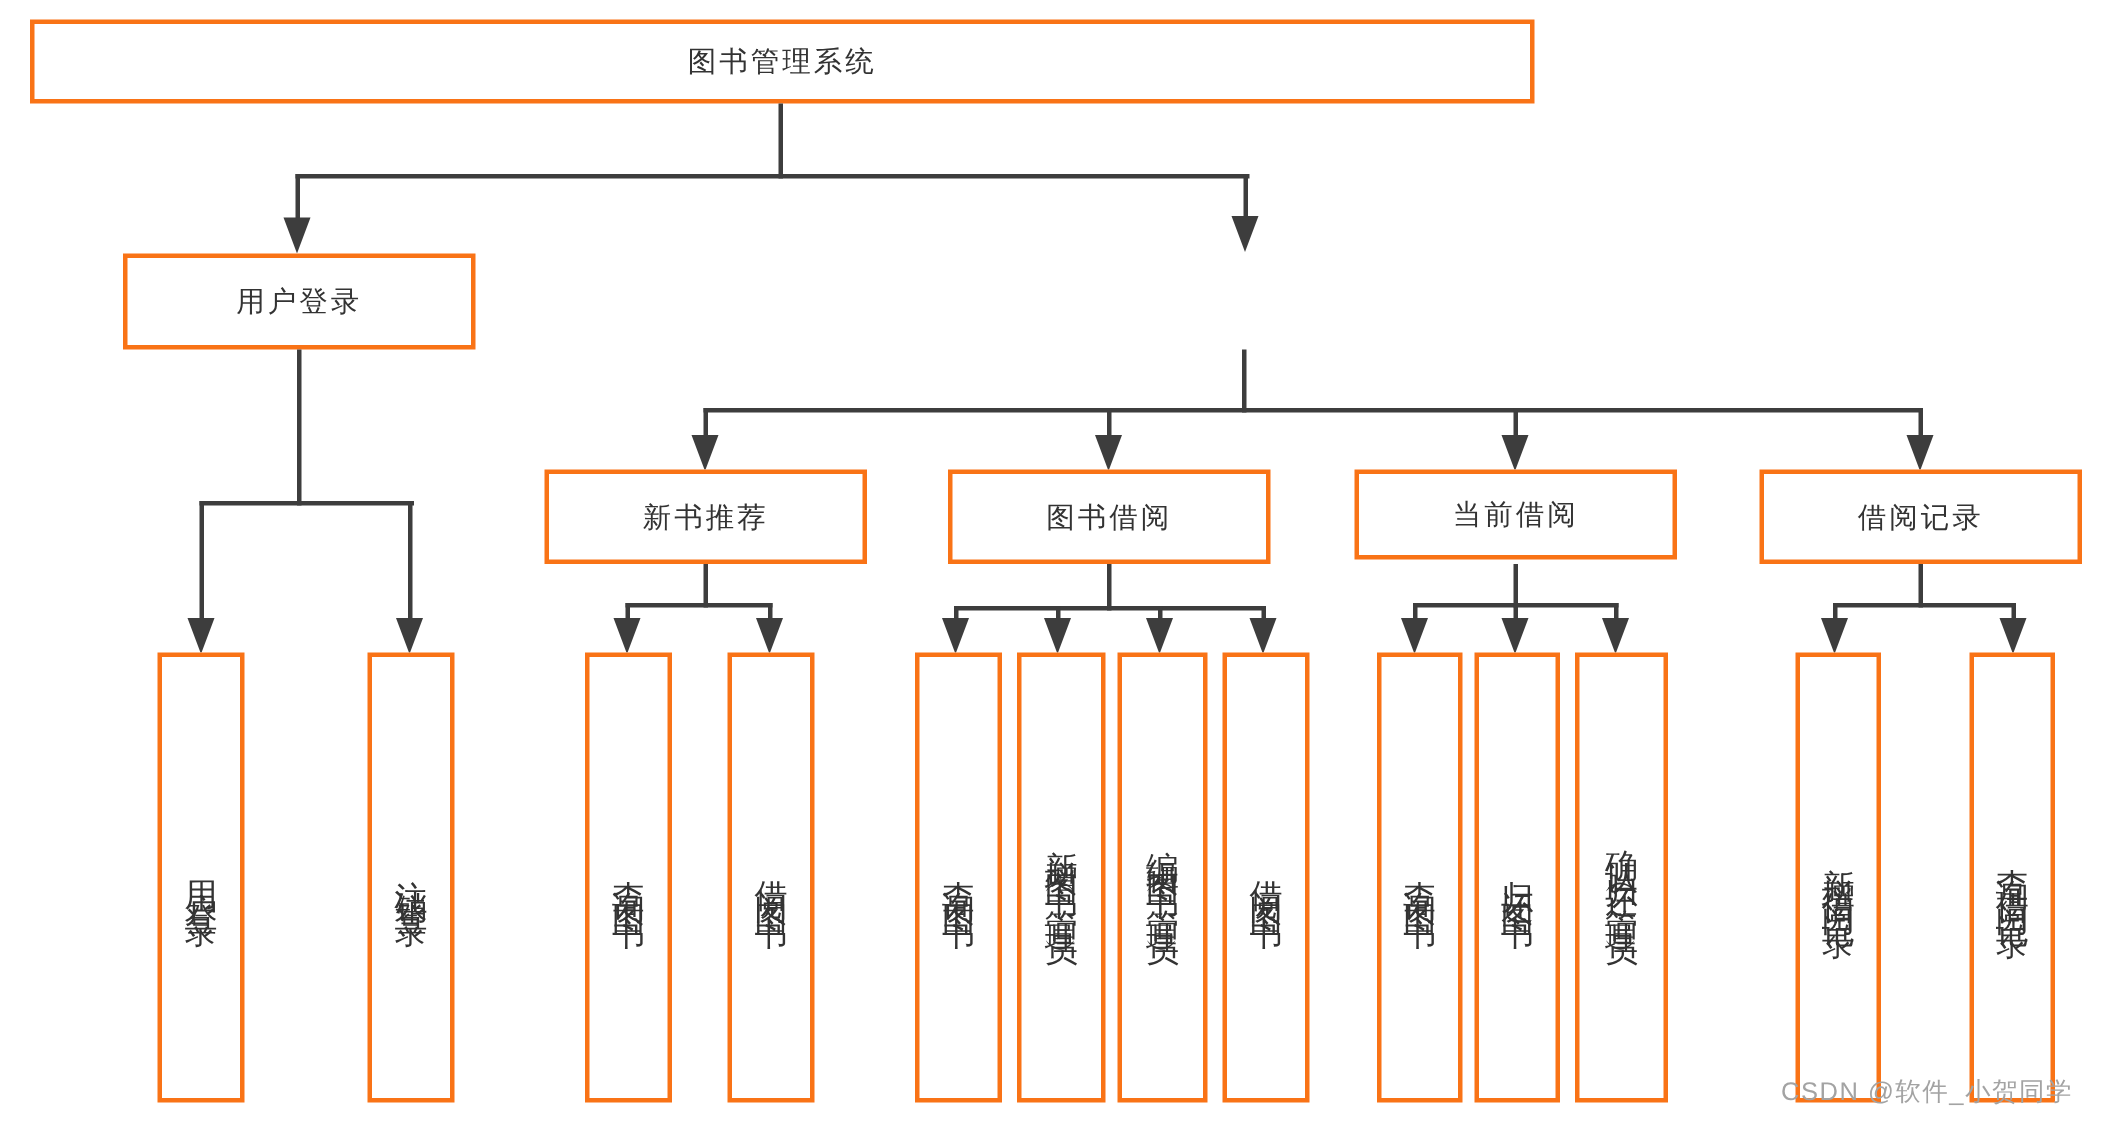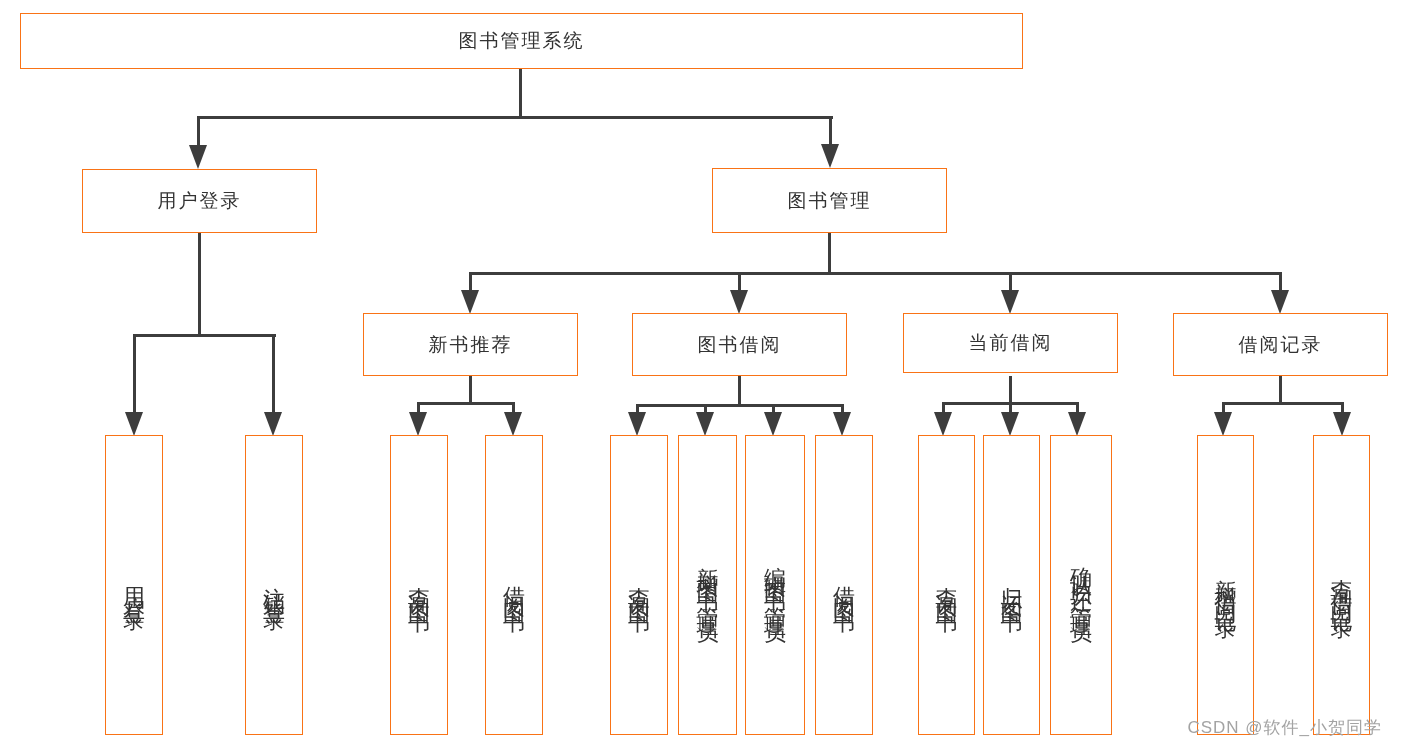--- a/index.html
+++ b/index.html
@@ -1,21 +1,21 @@
 <!DOCTYPE html>
 <html><head>
 <meta charset="utf-8">
 <style>
   html,body{margin:0;padding:0;background:#ffffff;}
   .stage{
     position:relative;width:1405px;height:747px;background:#ffffff;overflow:hidden;
     font-family:"Liberation Sans","DejaVu Sans",sans-serif;color:#333333;
   }
   .box{
-    position:absolute;box-sizing:border-box;border:1px solid #f97316;background:#ffffff;
+    position:absolute;box-sizing:border-box;border:3px solid #f97316;background:#ffffff;
     display:flex;align-items:center;justify-content:center;
   }
   .hlabel{font-size:19px;letter-spacing:2px;}
   .vlabel{
     writing-mode:vertical-rl;text-orientation:mixed;
     font-size:22px;letter-spacing:8px;line-height:1;
   }
   .line{position:absolute;background:#3d3d3d;}
   .arrow{
     position:absolute;width:0;height:0;
@@ -35,21 +35,20 @@
   <div class="box hlabel" style="left:20px;top:13px;width:1003px;height:56px">图书管理系统</div>
 
   <div class="line" style="left:519px;top:69px;width:3px;height:50px"></div>
   <div class="line" style="left:197px;top:116px;width:636px;height:3px"></div>
   <div class="line" style="left:197px;top:116px;width:3px;height:34px"></div>
   <div class="arrow" style="left:189px;top:145px"></div>
   <div class="line" style="left:829px;top:116px;width:3px;height:34px"></div>
   <div class="arrow" style="left:821px;top:144px"></div>
 
   <div class="box hlabel" style="left:82px;top:169px;width:235px;height:64px">用户登录</div>
-  <div class="box hlabel" style="left:712px;top:168px;width:235px;height:65px">图书管理</div>
 
   <div class="line" style="left:198px;top:233px;width:3px;height:104px"></div>
   <div class="line" style="left:133px;top:334px;width:143px;height:3px"></div>
   <div class="line" style="left:133px;top:334px;width:3px;height:82px"></div>
   <div class="arrow" style="left:125px;top:412px"></div>
   <div class="line" style="left:272px;top:334px;width:3px;height:82px"></div>
   <div class="arrow" style="left:264px;top:412px"></div>
 
   <div class="line" style="left:828px;top:233px;width:3px;height:42px"></div>
   <div class="line" style="left:469px;top:272px;width:813px;height:3px"></div>

